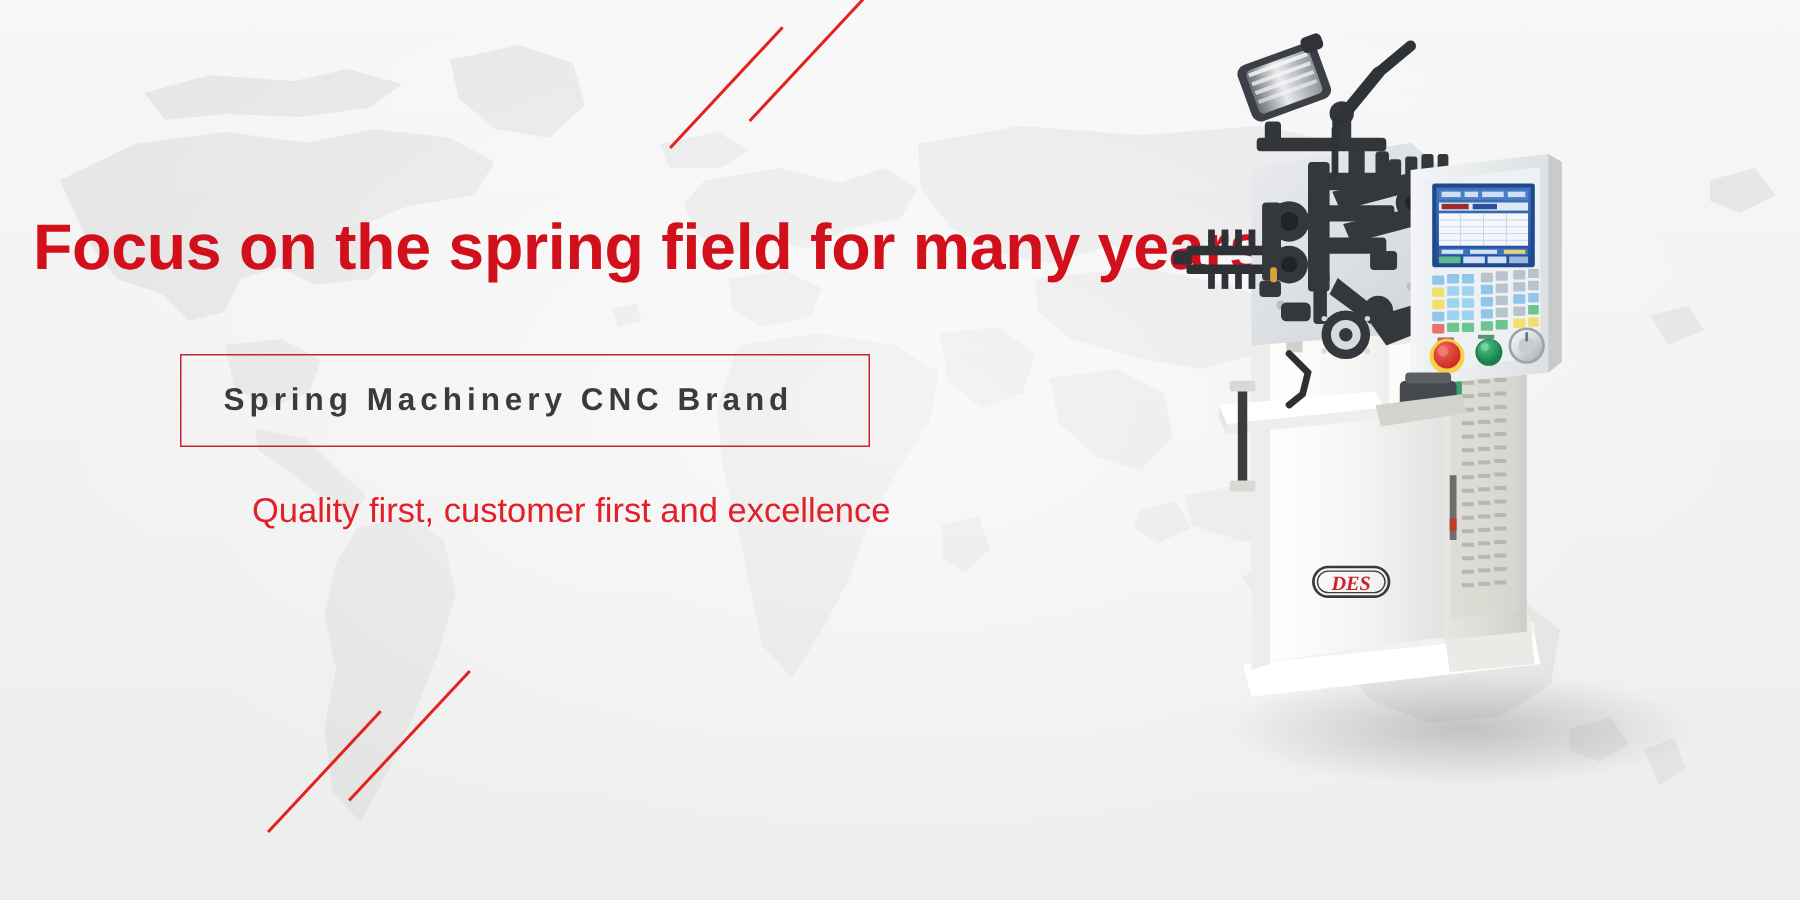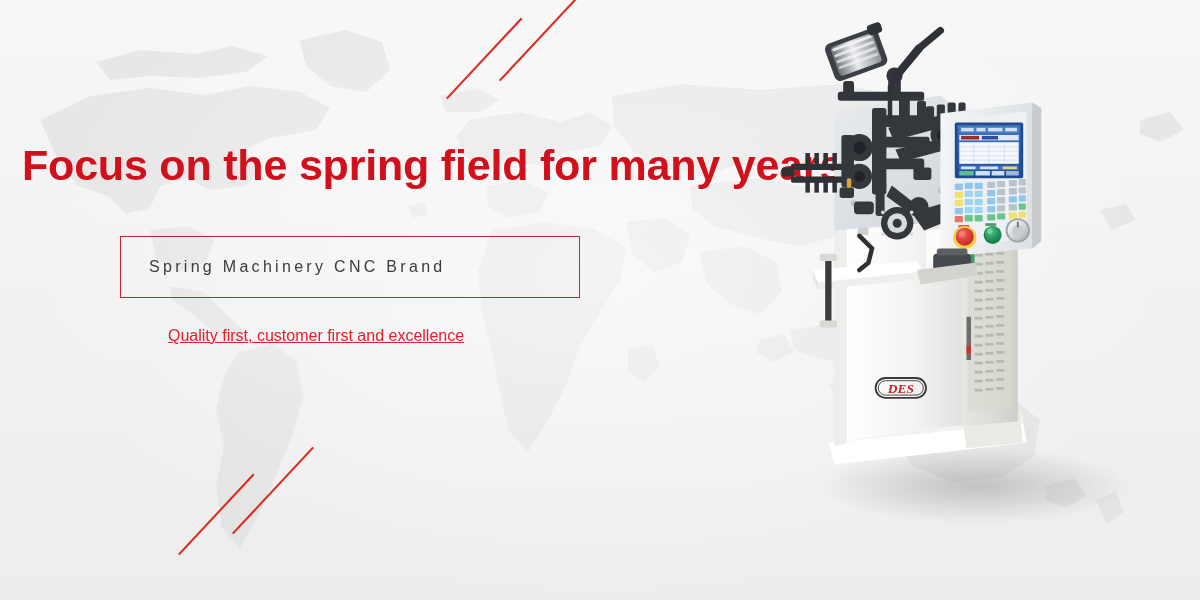--- a/index.html
+++ b/index.html
@@ -17,25 +17,25 @@
 
   
   .slash{position:absolute;height:0;border-top:2px solid #e2231a;transform-origin:0 0;}
 
   
   .headline{position:absolute;left:22px;top:144px;font-size:43px;line-height:1;
     font-weight:bold;color:#d2101b;letter-spacing:-.2px;white-space:nowrap;}
 
   .subtitle-box{position:absolute;left:120px;top:236px;width:460px;height:62px;
     border:1px solid #c9252c;box-sizing:border-box;display:flex;align-items:center;}
-  .subtitle-text{padding-left:28px;font-size:16px;color:#3b3b3b;letter-spacing:3.3px;
-    font-weight:400;white-space:nowrap;}
-
-  .tagline{position:absolute;left:168px;top:327px;font-size:16px;color:#e2202a;
-    font-weight:500;white-space:nowrap;text-decoration:underline;}
+  .subtitle-text{padding-left:28px;font-size:21px;color:#3b3b3b;letter-spacing:3.3px;
+    font-weight:700;white-space:nowrap;}
+
+  .tagline{position:absolute;left:168px;top:327px;font-size:23px;color:#e2202a;
+    font-weight:500;white-space:nowrap;}
 
   
   .machine{position:absolute;left:760px;top:0;width:440px;height:540px;}
   .machine svg{width:100%;height:100%;display:block;}
 </style>
 </head>
 <body>
 
 <div class="banner">
 

